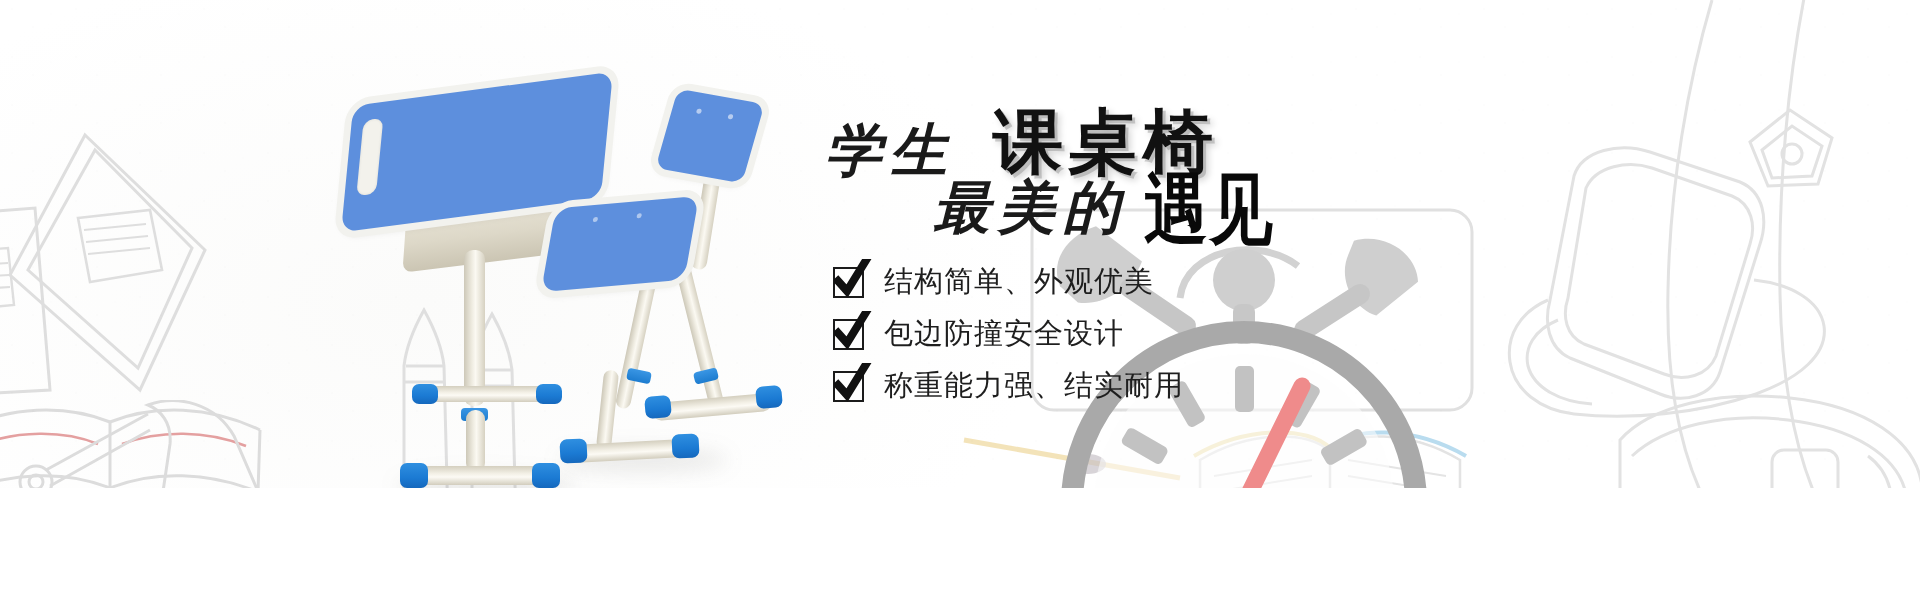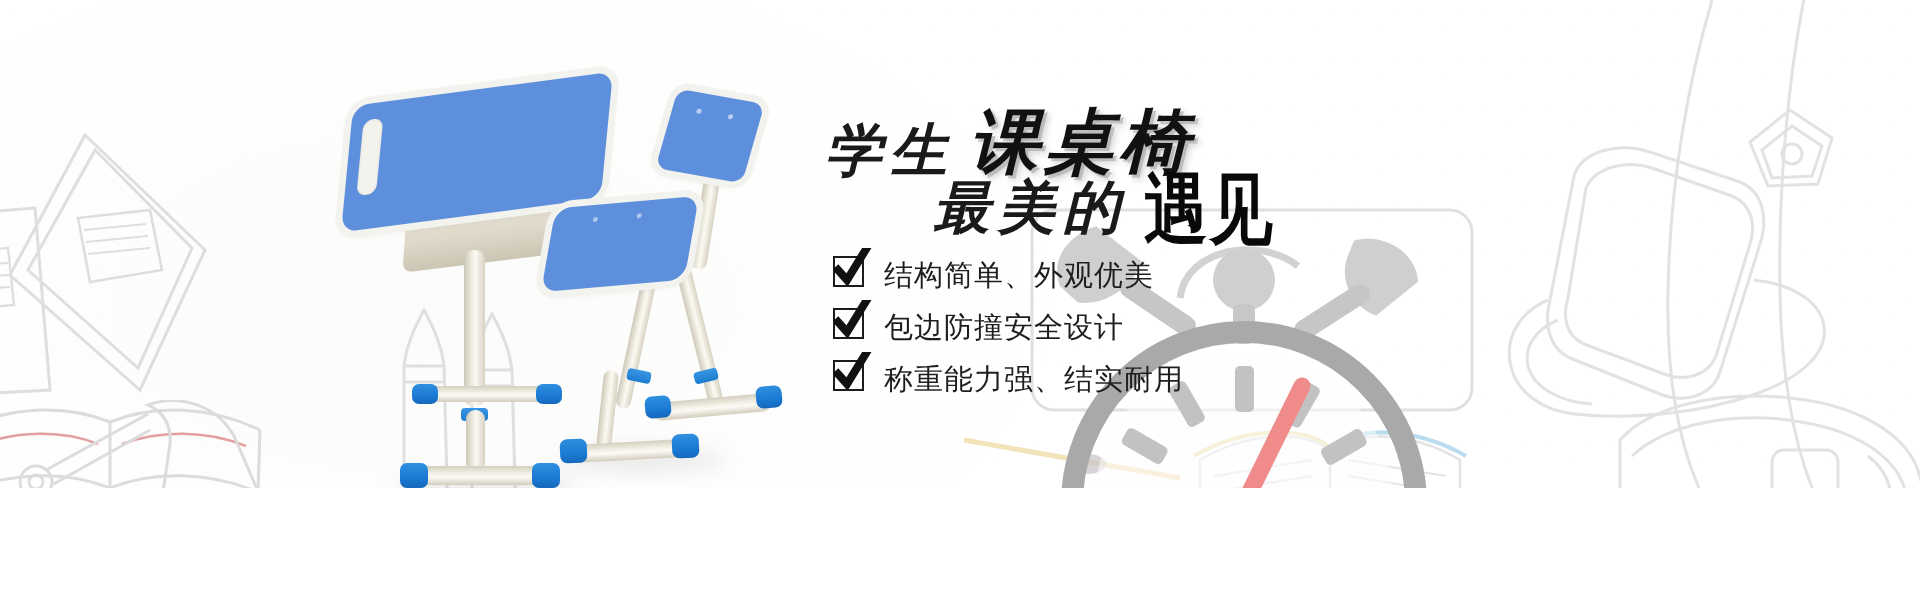--- a/index.html
+++ b/index.html
@@ -108,34 +108,34 @@
 
   .headline-row{position:relative;height:74px;}
   .h-small{
     font-family:"Liberation Serif","DejaVu Serif",serif;
     font-size:57px;font-weight:700;color:#1a1a1a;
     letter-spacing:8px;font-style:italic;
   }
   .h-brush{
     font-family:"Liberation Serif","DejaVu Serif",serif;
     font-size:70px;font-weight:700;color:#111;letter-spacing:5px;
-    font-style:italic;
     text-shadow:3px 3px 0 rgba(120,120,120,.35), 5px 5px 7px rgba(0,0,0,.18);
+    margin-left:24px;
   }
   #line1{position:absolute;left:10px;top:0;display:flex;align-items:flex-end;gap:14px;}
   #line2{position:absolute;left:118px;top:74px;display:flex;align-items:flex-end;gap:16px;}
   .h-heavy{
     font-family:"DejaVu Sans","Liberation Sans",sans-serif;
     font-size:66px;font-weight:700;color:#090909;letter-spacing:2px;
     transform:scaleY(1.18) scaleX(.96);transform-origin:bottom left;
     line-height:.92;
   }
 
   #bullets{position:absolute;left:18px;top:160px;}
-  .bullet{display:flex;gap:20px;height:52px;}
+  .bullet{display:flex;align-items:center;gap:20px;height:52px;}
   .chk{
     width:27px;height:27px;border:2px solid #1b1b1b;background:transparent;
     position:relative;flex:0 0 auto;
   }
   .chk svg{position:absolute;left:-1px;top:-10px;}
   .bullet-text{
     font-family:"DejaVu Sans","Liberation Sans",sans-serif;
     font-size:29px;color:#1e1e1e;letter-spacing:1px;white-space:nowrap;
   }
 

